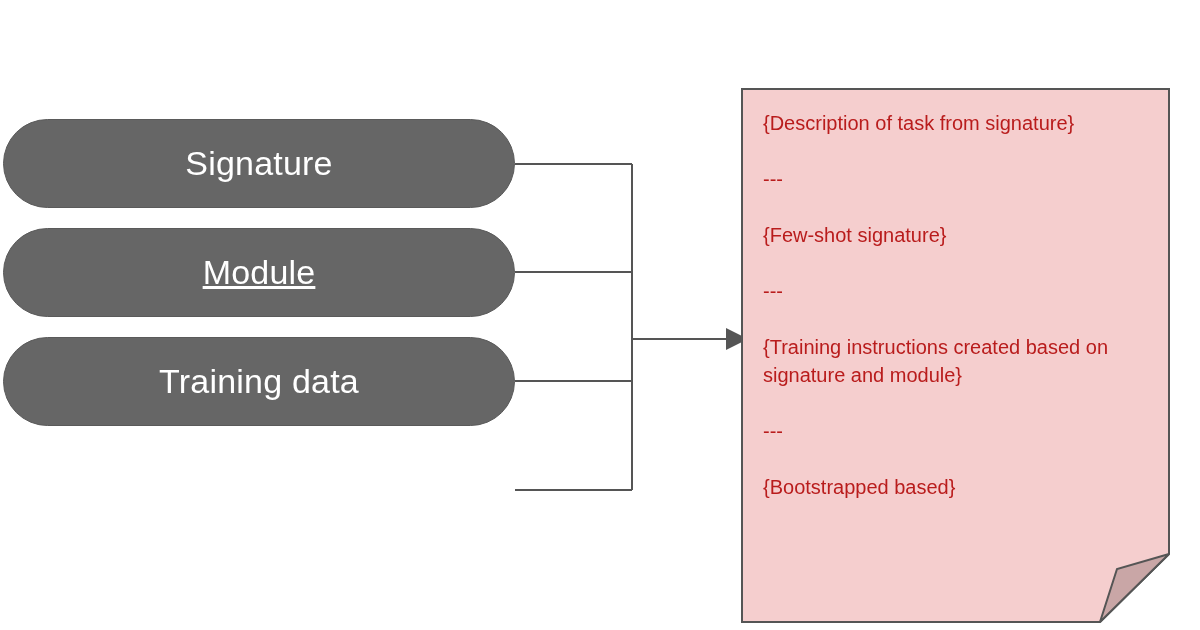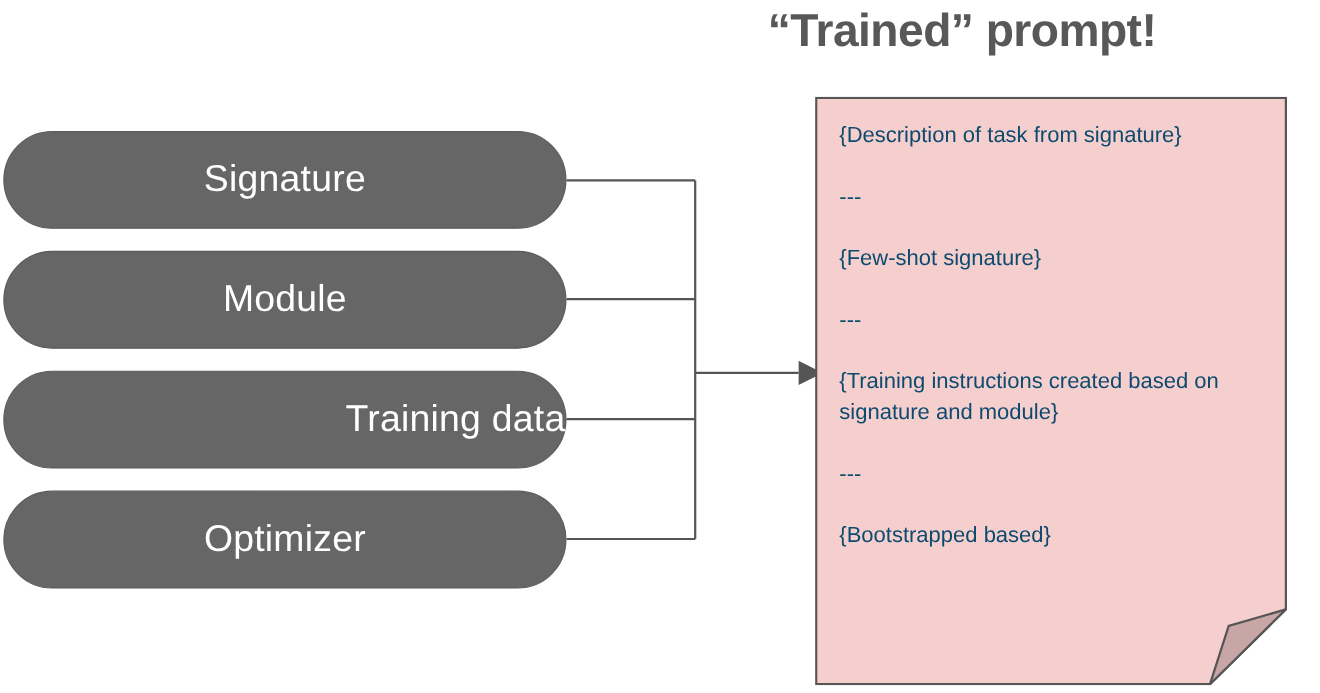--- a/index.html
+++ b/index.html
@@ -47,22 +47,22 @@
     box-sizing: border-box;
     display: flex;
     align-items: center;
     justify-content: center;
     color: #ffffff;
     font-size: 34px;
     font-weight: normal;
     letter-spacing: 0.2px;
   }
   .pill-0 { top: 119px; }
-  .pill-1 { top: 228px; }
-  .pill-2 { top: 337px; justify-content: flex-end; }
+  .pill-1 { top: 228px; text-decoration: underline; }
+  .pill-2 { top: 337px; }
   .pill-3 { top: 446px; }
 
   
   .connectors {
     position: absolute;
     left: 0;
     top: 0;
     width: 1200px;
     height: 630px;
     pointer-events: none;
@@ -83,48 +83,44 @@
     width: 429px;
     height: 535px;
   }
   .note-text {
     position: absolute;
     left: 22px;
     top: 21px;
     width: 372px;
     font-size: 20px;
     line-height: 28px;
-    color: #0c4a6e;
+    color: #b91c1c;
   }
   .note-line {
     margin: 0;
     padding: 0;
   }
   .note-gap {
     height: 28px;
   }
 </style>
 </head>
 <body>
 
 <div class="canvas">
 
-  <div class="title">“Trained” prompt!</div>
 
   <div class="pill pill-0">
     <span>Signature</span>
   </div>
   <div class="pill pill-1">
     <span>Module</span>
   </div>
   <div class="pill pill-2">
     <span>Training data</span>
-  </div>
-  <div class="pill pill-3">
-    <span>Optimizer</span>
   </div>
 
   <svg class="connectors" viewBox="0 0 1200 630">
     <g stroke="#555555" stroke-width="2" fill="none">
 
       <path d="M 515 164 L 632 164"></path>
       <path d="M 515 272 L 632 272"></path>
       <path d="M 515 381 L 632 381"></path>
       <path d="M 515 490 L 632 490"></path>
 

